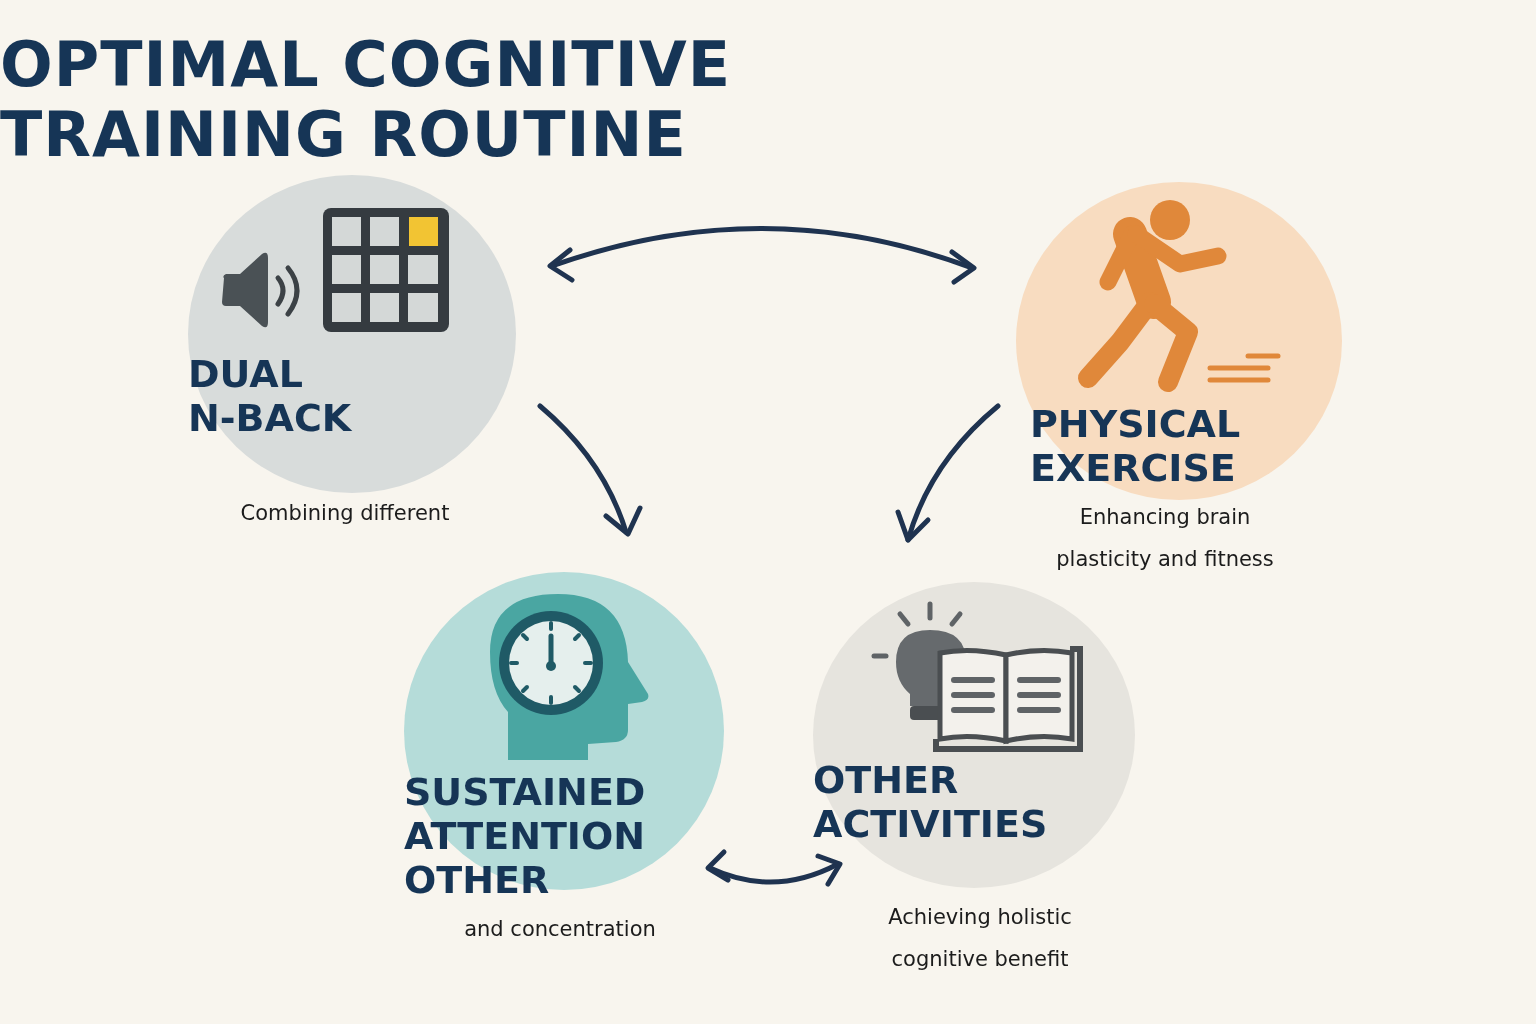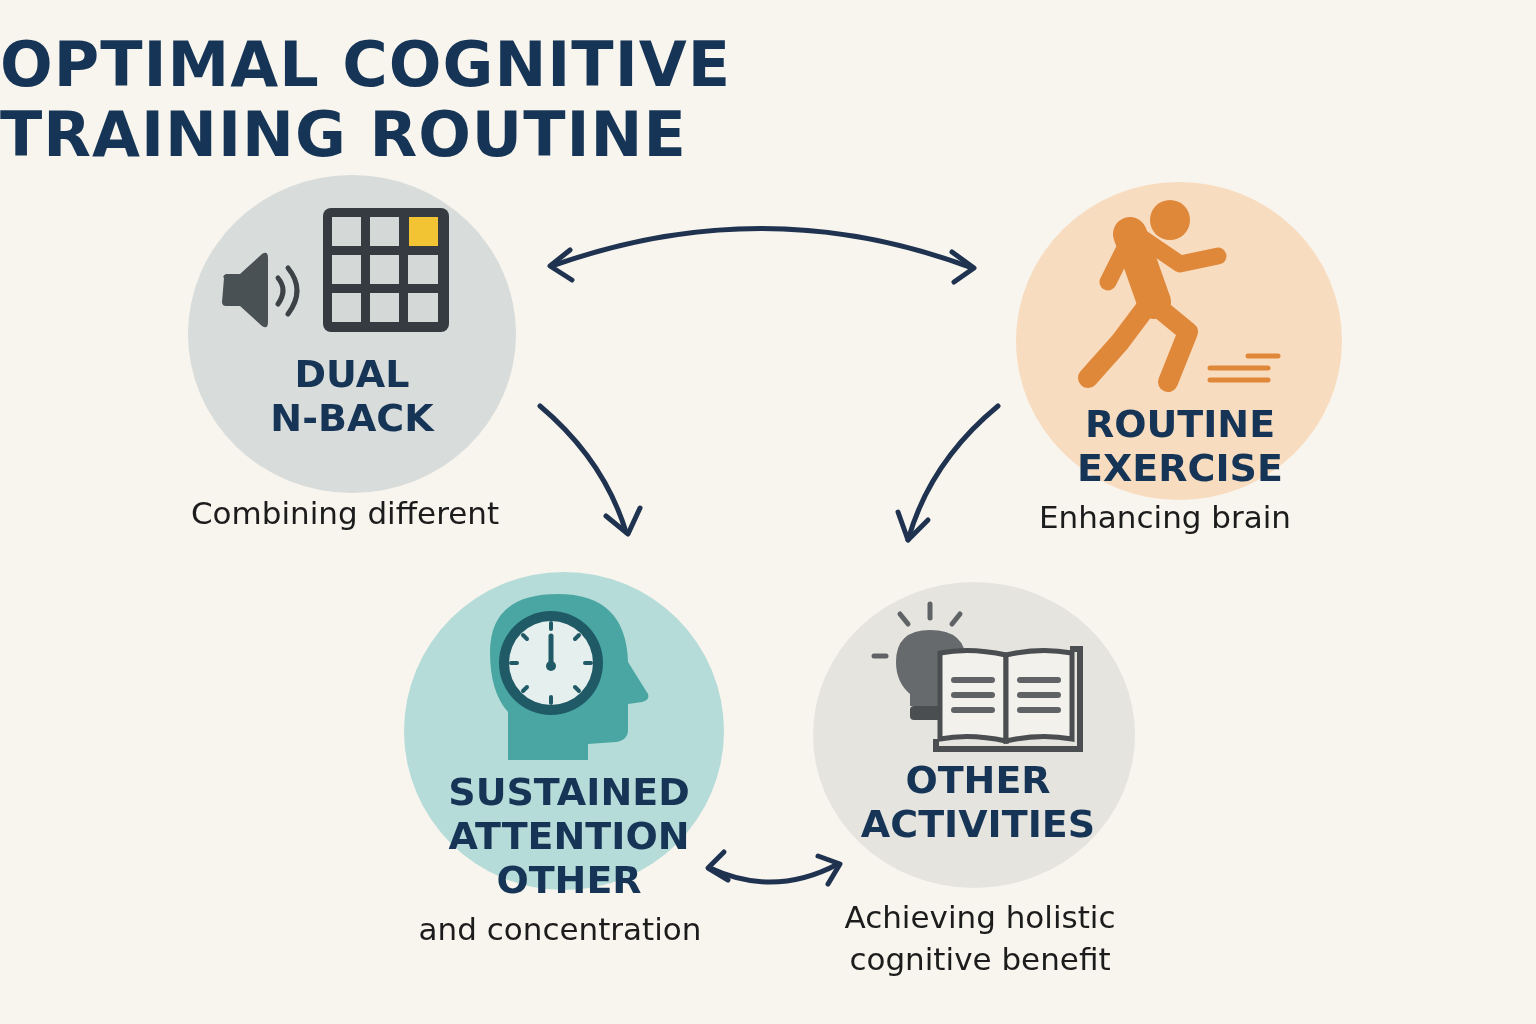--- a/index.html
+++ b/index.html
@@ -14,27 +14,27 @@
     position: absolute; left: 0; width: 1536px; top: 30px;
     font-weight: 900; font-size: 62px; line-height: 70px;
     letter-spacing: 1px;
     color: #163556;
   }
   .title div { white-space: nowrap; }
   .circle {
     position: absolute; border-radius: 50%;
   }
   .node-label {
-    position: absolute; text-align: center;
+    position: absolute; 
     font-weight: 900; color: #163556;
     font-size: 38px; line-height: 44px; white-space: nowrap;
   }
   .desc {
     position: absolute; text-align: center;
-    font-size: 31px; line-height: 42px; color: #1c1c1c;
+    font-size: 21px; line-height: 42px; color: #1c1c1c;
     white-space: nowrap;
   }
   svg { position: absolute; overflow: visible; }
 </style>
 </head>
 <body>
 
 <div class="title">
   <div>OPTIMAL COGNITIVE</div>
   <div>TRAINING ROUTINE</div>
@@ -81,25 +81,26 @@
     <polyline points="84,112 118,140 98,190" stroke-width="20"></polyline>
   </g>
   <circle cx="100" cy="28" r="20" fill="#e0883a"></circle>
   <g stroke="#e0883a" stroke-width="5" stroke-linecap="round">
     <line x1="178" y1="164" x2="208" y2="164"></line>
     <line x1="140" y1="176" x2="198" y2="176"></line>
     <line x1="140" y1="188" x2="198" y2="188"></line>
   </g>
 </svg>
 <div class="node-label" style="left:1030px; width:300px; top:402px;">
-  <div>ROUTINE</div>
+  <div>PHYSICAL</div>
   <div>EXERCISE</div>
 </div>
 <div class="desc" style="left:945px; width:440px; top:496px;">
   <div>Enhancing brain</div>
+  <div>plasticity and fitness</div>
 </div>
 
 <svg style="left:478px; top:592px;" width="175" height="170" viewBox="0 0 175 170">
   <path d="M12 60 Q12 2 80 2 Q148 2 150 70 L170 102 Q172 108 164 110 L150 112 L150 138 Q150 148 138 150 L110 152 L110 168 L30 168 L30 120 Q12 100 12 60 Z" fill="#4aa6a2"></path>
   <circle cx="73" cy="71" r="52" fill="#1f5a66"></circle>
   <circle cx="73" cy="71" r="42" fill="#e5efed"></circle>
   <g stroke="#1f5a66" stroke-width="4" stroke-linecap="round">
     <line x1="73" y1="31" x2="73" y2="37"></line>
       <line x1="73" y1="105" x2="73" y2="111"></line>
     <line x1="33" y1="71" x2="39" y2="71"></line>

